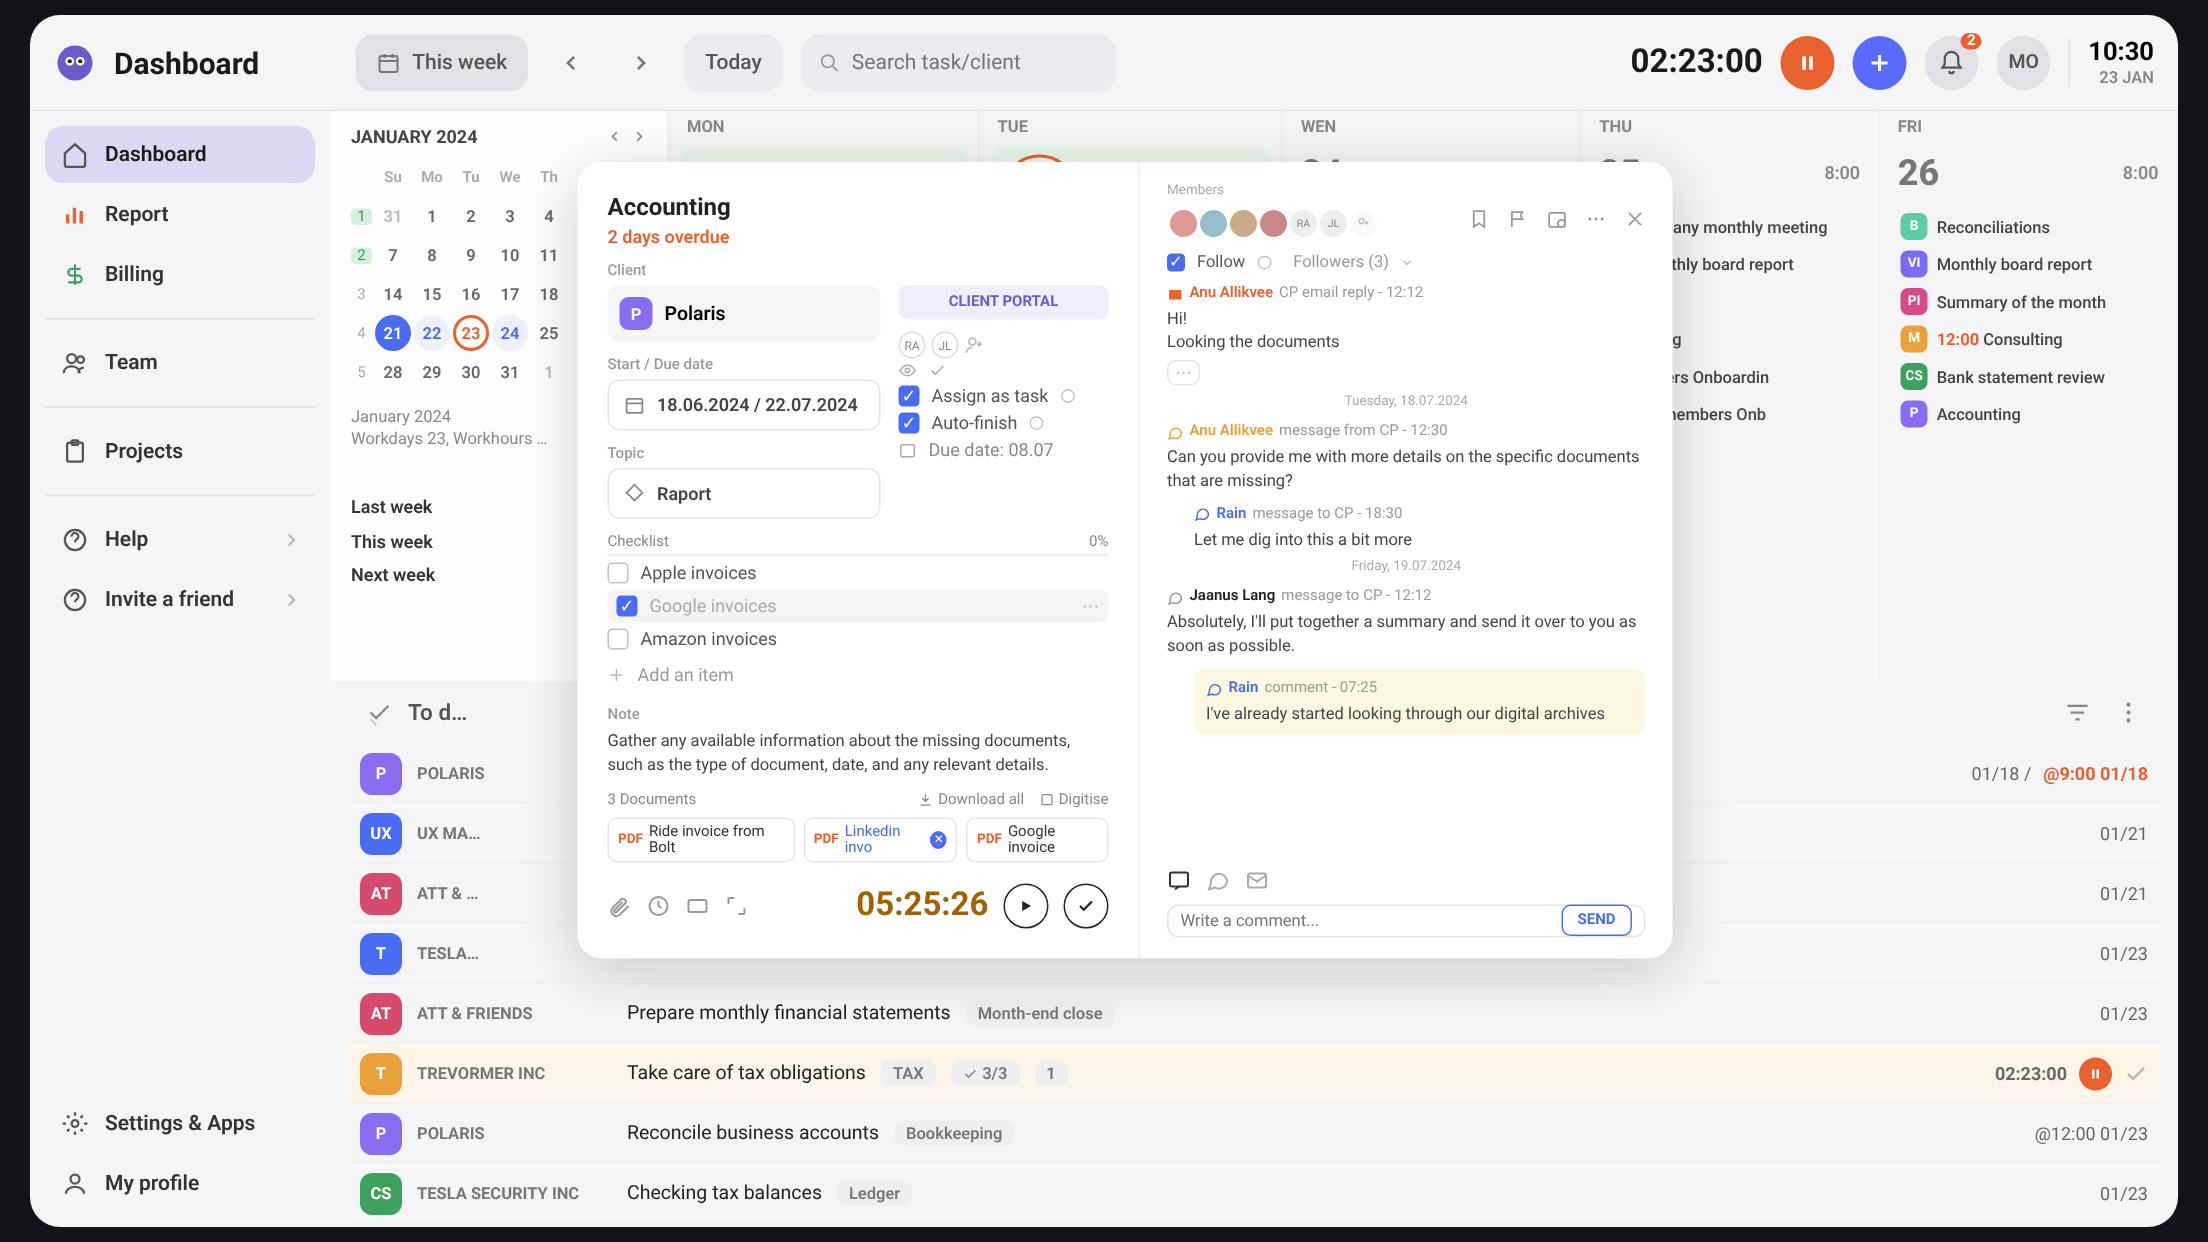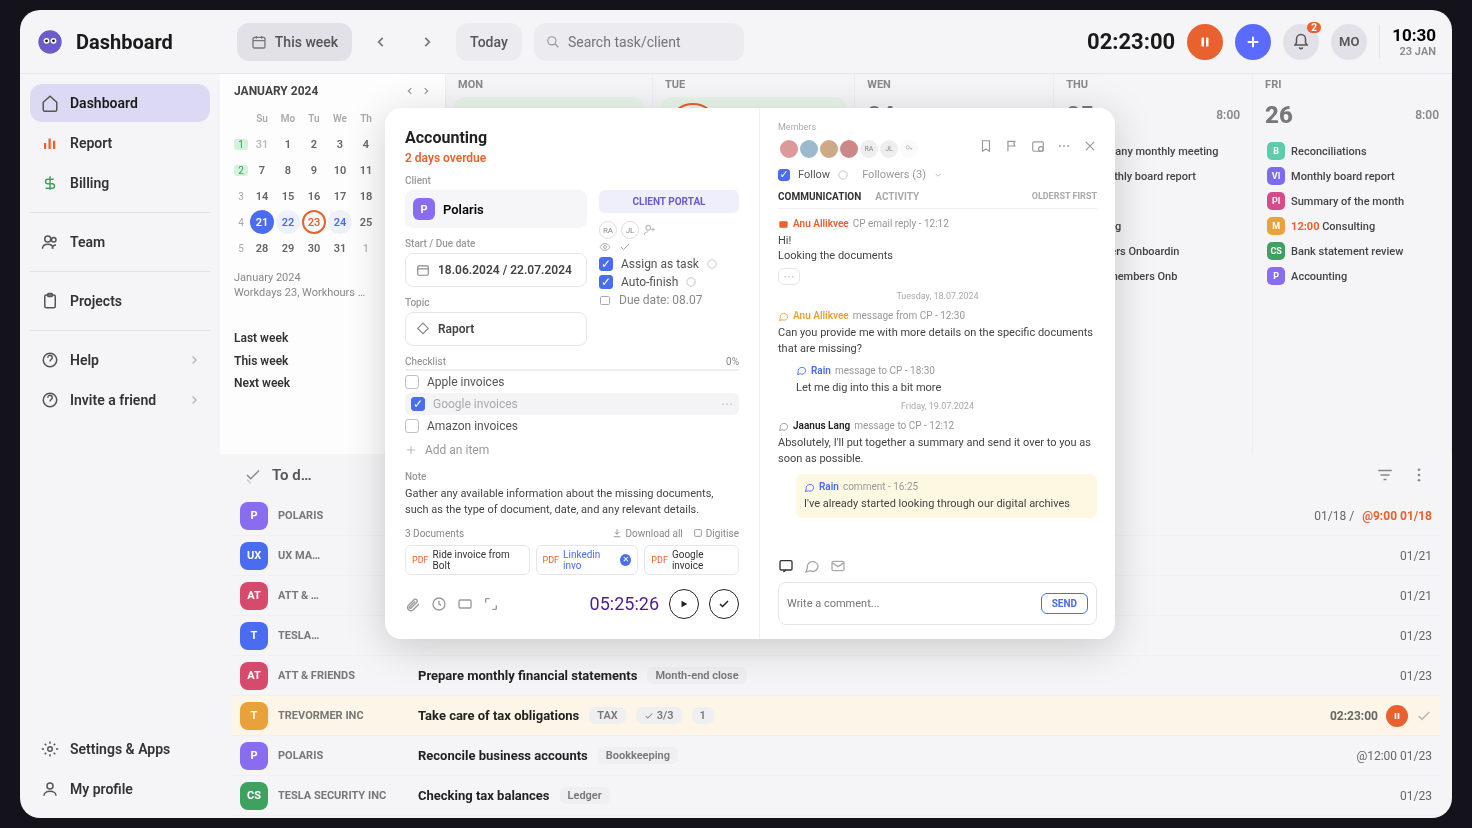--- a/index.html
+++ b/index.html
@@ -55,56 +55,56 @@
 .dayhrs .g{color:#3fa15f}
 .eventpill{margin:3px 8px;height:22px;display:flex;align-items:center;font-size:11px;font-weight:500;color:#444;border-radius:6px;padding:0 6px;gap:6px;overflow:hidden;white-space:nowrap}
 .evbadge{width:18px;height:18px;border-radius:5px;display:flex;align-items:center;justify-content:center;font-size:9px;font-weight:700;color:#fff}
 .todohdr{display:flex;align-items:center;padding:12px 24px;gap:10px;color:#555}
 .todohdr .ttl{font-size:15px;font-weight:600}
 .sliders{margin-left:auto;display:flex;gap:16px;color:#888}
 .tasklist{padding:0 12px}
 .trow{display:flex;align-items:center;height:40px;gap:10px;padding:0 8px;border-bottom:1px solid #f0f0f3;font-size:13px}
 .tavatar{width:28px;height:28px;border-radius:8px;display:flex;align-items:center;justify-content:center;color:#fff;font-weight:700;font-size:11px}
 .tclient{width:130px;font-size:11px;font-weight:700;color:#777;overflow:hidden;text-overflow:ellipsis;white-space:nowrap}
-.tname{font-weight:700;color:#222}
+.tname{font-weight:400;color:#222}
 .ttag{background:#efeff2;color:#777;font-size:11px;font-weight:600;border-radius:6px;padding:2px 8px}
 .trow .r{margin-left:auto;display:flex;align-items:center;gap:8px;font-size:12px;color:#666}
 .trow .r .ov{color:#e9612f;font-weight:700}
 .overlay{position:absolute;top:34px;left:165px;width:730px;background:#fff;border-radius:16px;box-shadow:0 8px 40px rgba(0,0,0,.18);display:flex;z-index:50}
 .ovleft{width:375px;padding:20px;border-right:1px solid #f0f0f3;display:flex;flex-direction:column}
 .ovright{flex:1;padding:14px 18px;display:flex;flex-direction:column}
 .ovtitle{font-size:16px;font-weight:700;color:#222}
 .ovdue{font-size:12px;color:#e9612f;font-weight:600;margin-top:4px}
 .ovlabel{font-size:10px;color:#999;margin-top:10px;font-weight:500}
 .clientbox{margin-top:4px;background:#f6f6f9;border-radius:8px;display:flex;align-items:center;gap:8px;padding:8px;font-size:13px;font-weight:600}
 .dfield{margin-top:4px;display:flex;align-items:center;gap:8px;height:34px;border:1px solid #e6e6ea;border-radius:8px;padding:0 10px;font-size:12px;font-weight:600;color:#444}
 .chkline{display:flex;align-items:center;gap:8px;font-size:12px;color:#555;margin:4px 0}
 .chkbox{width:14px;height:14px;border:1.5px solid #c0c0c8;border-radius:3px;display:flex;align-items:center;justify-content:center}
 .chkbox.on{background:#4a6cf0;border-color:#4a6cf0;color:#fff}
 .docrow{display:flex;gap:6px;margin-top:6px}
 .docchip{display:flex;align-items:center;gap:4px;border:1px solid #e6e6ea;border-radius:6px;padding:3px 6px;font-size:10px}
-.docchip .pdf{color:#e9612f;font-weight:400;font-size:9px}
+.docchip .pdf{color:#e9612f;font-weight:700;font-size:9px}
 .ovfoot{display:flex;align-items:center;gap:10px;margin-top:auto;padding-top:14px;color:#888}
-.ovtimer{font-size:18px;font-weight:400;color:#4c1d95;margin-left:auto}
+.ovtimer{font-size:22px;font-weight:700;color:#a16207;margin-left:auto}
 .playbtn{width:30px;height:30px;border-radius:50%;border:1.5px solid #222;display:flex;align-items:center;justify-content:center}
 .members{display:flex;align-items:center;gap:4px;margin-top:6px}
 .avs{width:22px;height:22px;border-radius:50%;background:#d6c8a4;border:2px solid #fff;margin-left:-6px}
 .avs:first-child{margin-left:0}
 .ovacts{margin-left:auto;display:flex;gap:12px;color:#888}
 .followrow{display:flex;align-items:center;gap:8px;font-size:11px;color:#555;margin-top:8px}
 .ovtabs{display:flex;gap:14px;font-size:10px;font-weight:700;color:#aaa;margin-top:10px;border-bottom:1px solid #f0f0f3;padding-bottom:6px}
 .ovtabs .a{color:#333}
 .ovtabs .s{margin-left:auto;font-size:9px}
 .msg{font-size:11px;color:#444;margin-top:8px;line-height:1.4}
 .msg .h{display:flex;gap:4px;align-items:center;font-size:10px;margin-bottom:2px}
 .msg .nm{color:#222;font-weight:600}
 .msg .meta{color:#999}
 .datesep{text-align:center;font-size:9px;color:#aaa;margin:6px 0;position:relative}
 .hl{background:#fdf8e1;border-radius:6px;padding:6px 8px}
-.commentbar{margin-top:auto;border:1px solid #e6e6ea;border-radius:8px;height:43px;display:flex;align-items:center;padding:0 8px;font-size:11px}
+.commentbar{margin-top:auto;border:1px solid #e6e6ea;border-radius:8px;height:22px;display:flex;align-items:center;padding:0 8px;font-size:11px}
 .commentbar input{flex:1;border:0;outline:0;font-size:11px}
 .sendbtn{border:1px solid #4a6cf0;color:#4a6cf0;font-size:10px;font-weight:700;padding:4px 10px;border-radius:6px}
 .cpbtn{background:#efeefb;color:#6b5cc9;font-size:10px;font-weight:700;border-radius:6px;padding:6px 0;text-align:center;margin-top:4px}
 .inforow{font-size:10px;color:#888;margin-top:10px;display:flex;justify-content:space-between}
 .monhead,.tuehead{background:#e9f5eb;border-radius:10px;margin:4px 8px;padding:6px 10px}
 svg{display:block}
 </style>
 </head>
 <body>
 
@@ -806,25 +806,20 @@
             <div class="chkbox on" style="width:12px;height:12px">✓</div>
             <span>Follow</span>
             <svg width="10" height="10" viewBox="0 0 24 24" fill="none" stroke="#bbb" stroke-width="2">
                 <circle cx="12" cy="12" r="10"></circle>
               </svg>
             <span style="color:#999;margin-left:6px">Followers (3)</span>
             <svg width="8" height="8" viewBox="0 0 24 24" stroke="#bbb" stroke-width="3" fill="none">
                 <path d="M5 9l7 7 7-7"></path>
               </svg>
           </div>
-          <div class="ovtabs">
-            <span class="a">COMMUNICATION</span>
-            <span>ACTIVITY</span>
-            <span class="s">OLDERST FIRST</span>
-          </div>
           <div id="comments" style="flex:1;overflow:hidden">
               <div class="msg " style="">
                 <div class="h">
                   <svg width="11" height="11" viewBox="0 0 24 24" fill="#e9612f">
                     <rect x="3" y="5" width="18" height="14" rx="2"></rect>
                   </svg>
                   <span class="nm" style="color:#e9612f">Anu Allikvee</span>
                   <span class="meta">CP email reply - 12:12</span>
                 </div>
                 <div>Hi!<br>Looking the documents</div>
@@ -861,21 +856,21 @@
                   <span class="meta">message to CP - 12:12</span>
                 </div>
                 <div>Absolutely, I'll put together a summary and send it over to you as soon as possible.</div>
               </div>
               <div class="msg hl" style="margin-left:18px">
                 <div class="h">
                   <svg width="11" height="11" viewBox="0 0 24 24" fill="none" stroke="#4a6cf0" stroke-width="2">
                     <path d="M21 12a8 8 0 01-12 7L3 21l2-6a8 8 0 1116-3z"></path>
                   </svg>
                   <span class="nm" style="color:#4a6cf0">Rain</span>
-                  <span class="meta">comment - 16:25</span>
+                  <span class="meta">comment - 07:25</span>
                 </div>
                 <div>I've already started looking through our digital archives</div>
               </div>
             </div>
           <div style="display:flex;gap:10px;margin:8px 0;color:#666">
             <span>
                 <svg width="16" height="16" viewBox="0 0 24 24" fill="none" stroke="#333" stroke-width="2">
                   <rect x="3" y="4" width="18" height="14" rx="2"></rect>
                   <path d="M8 21l4-3"></path>
                 </svg>

